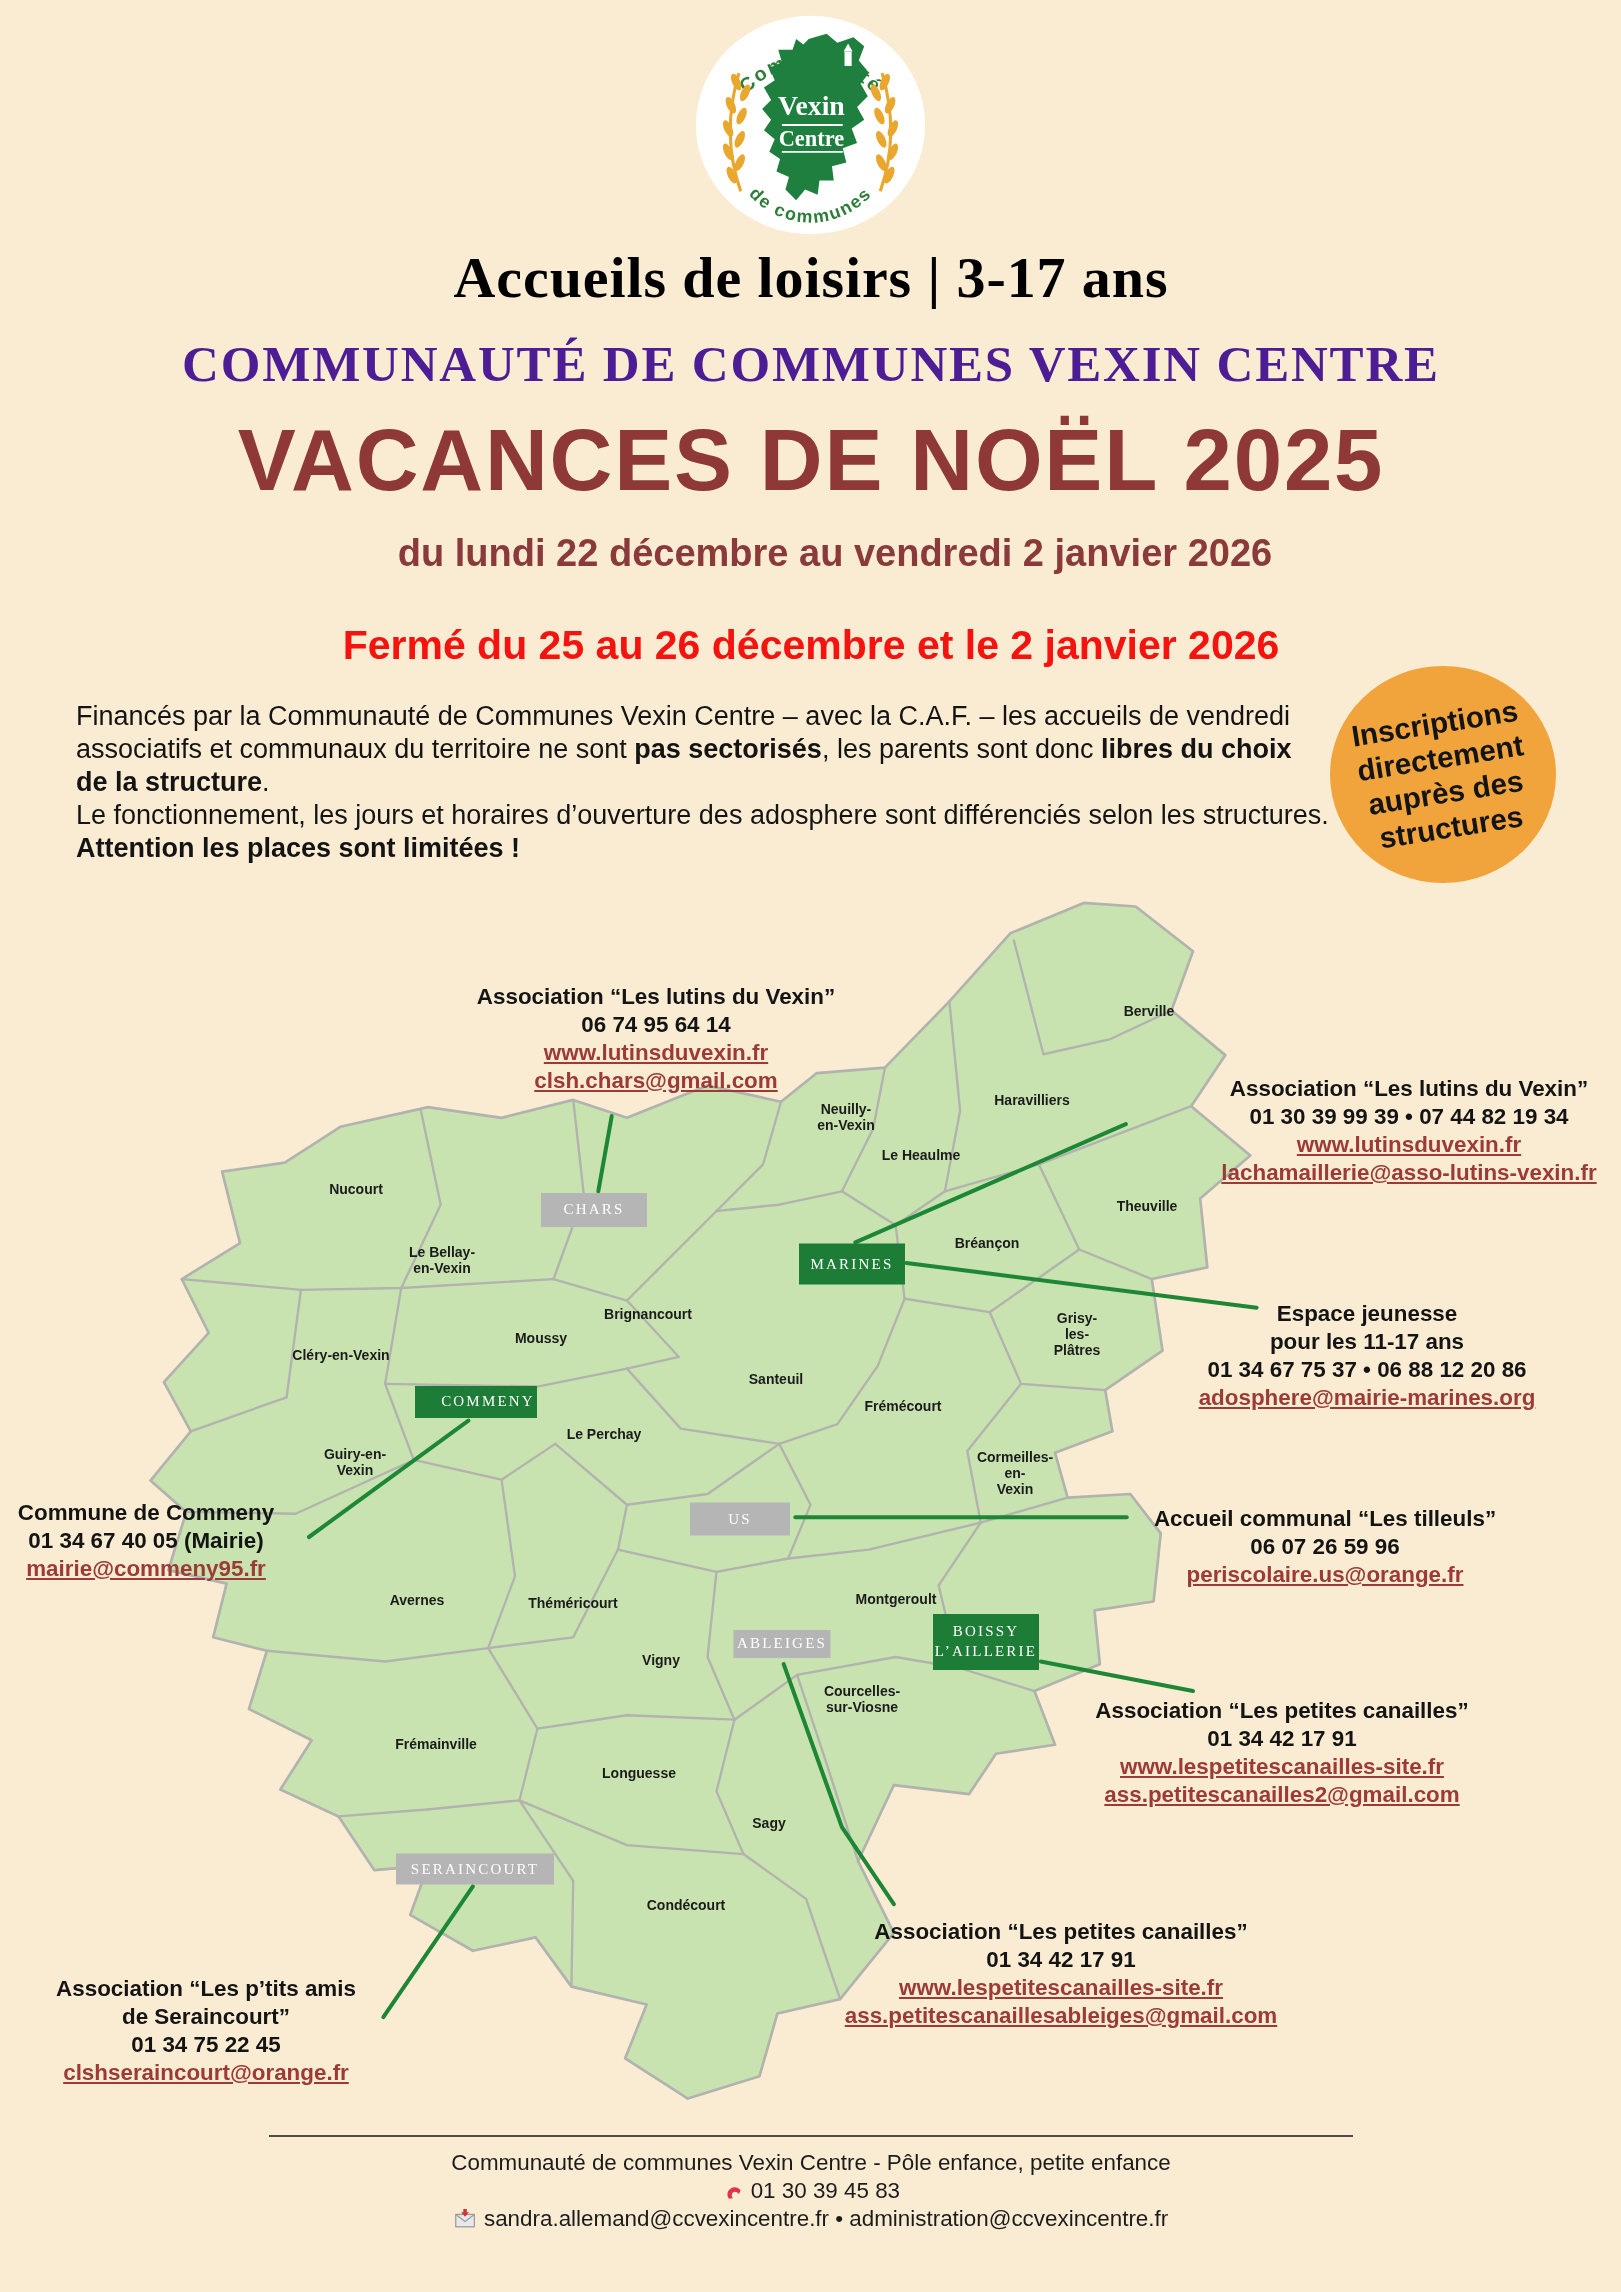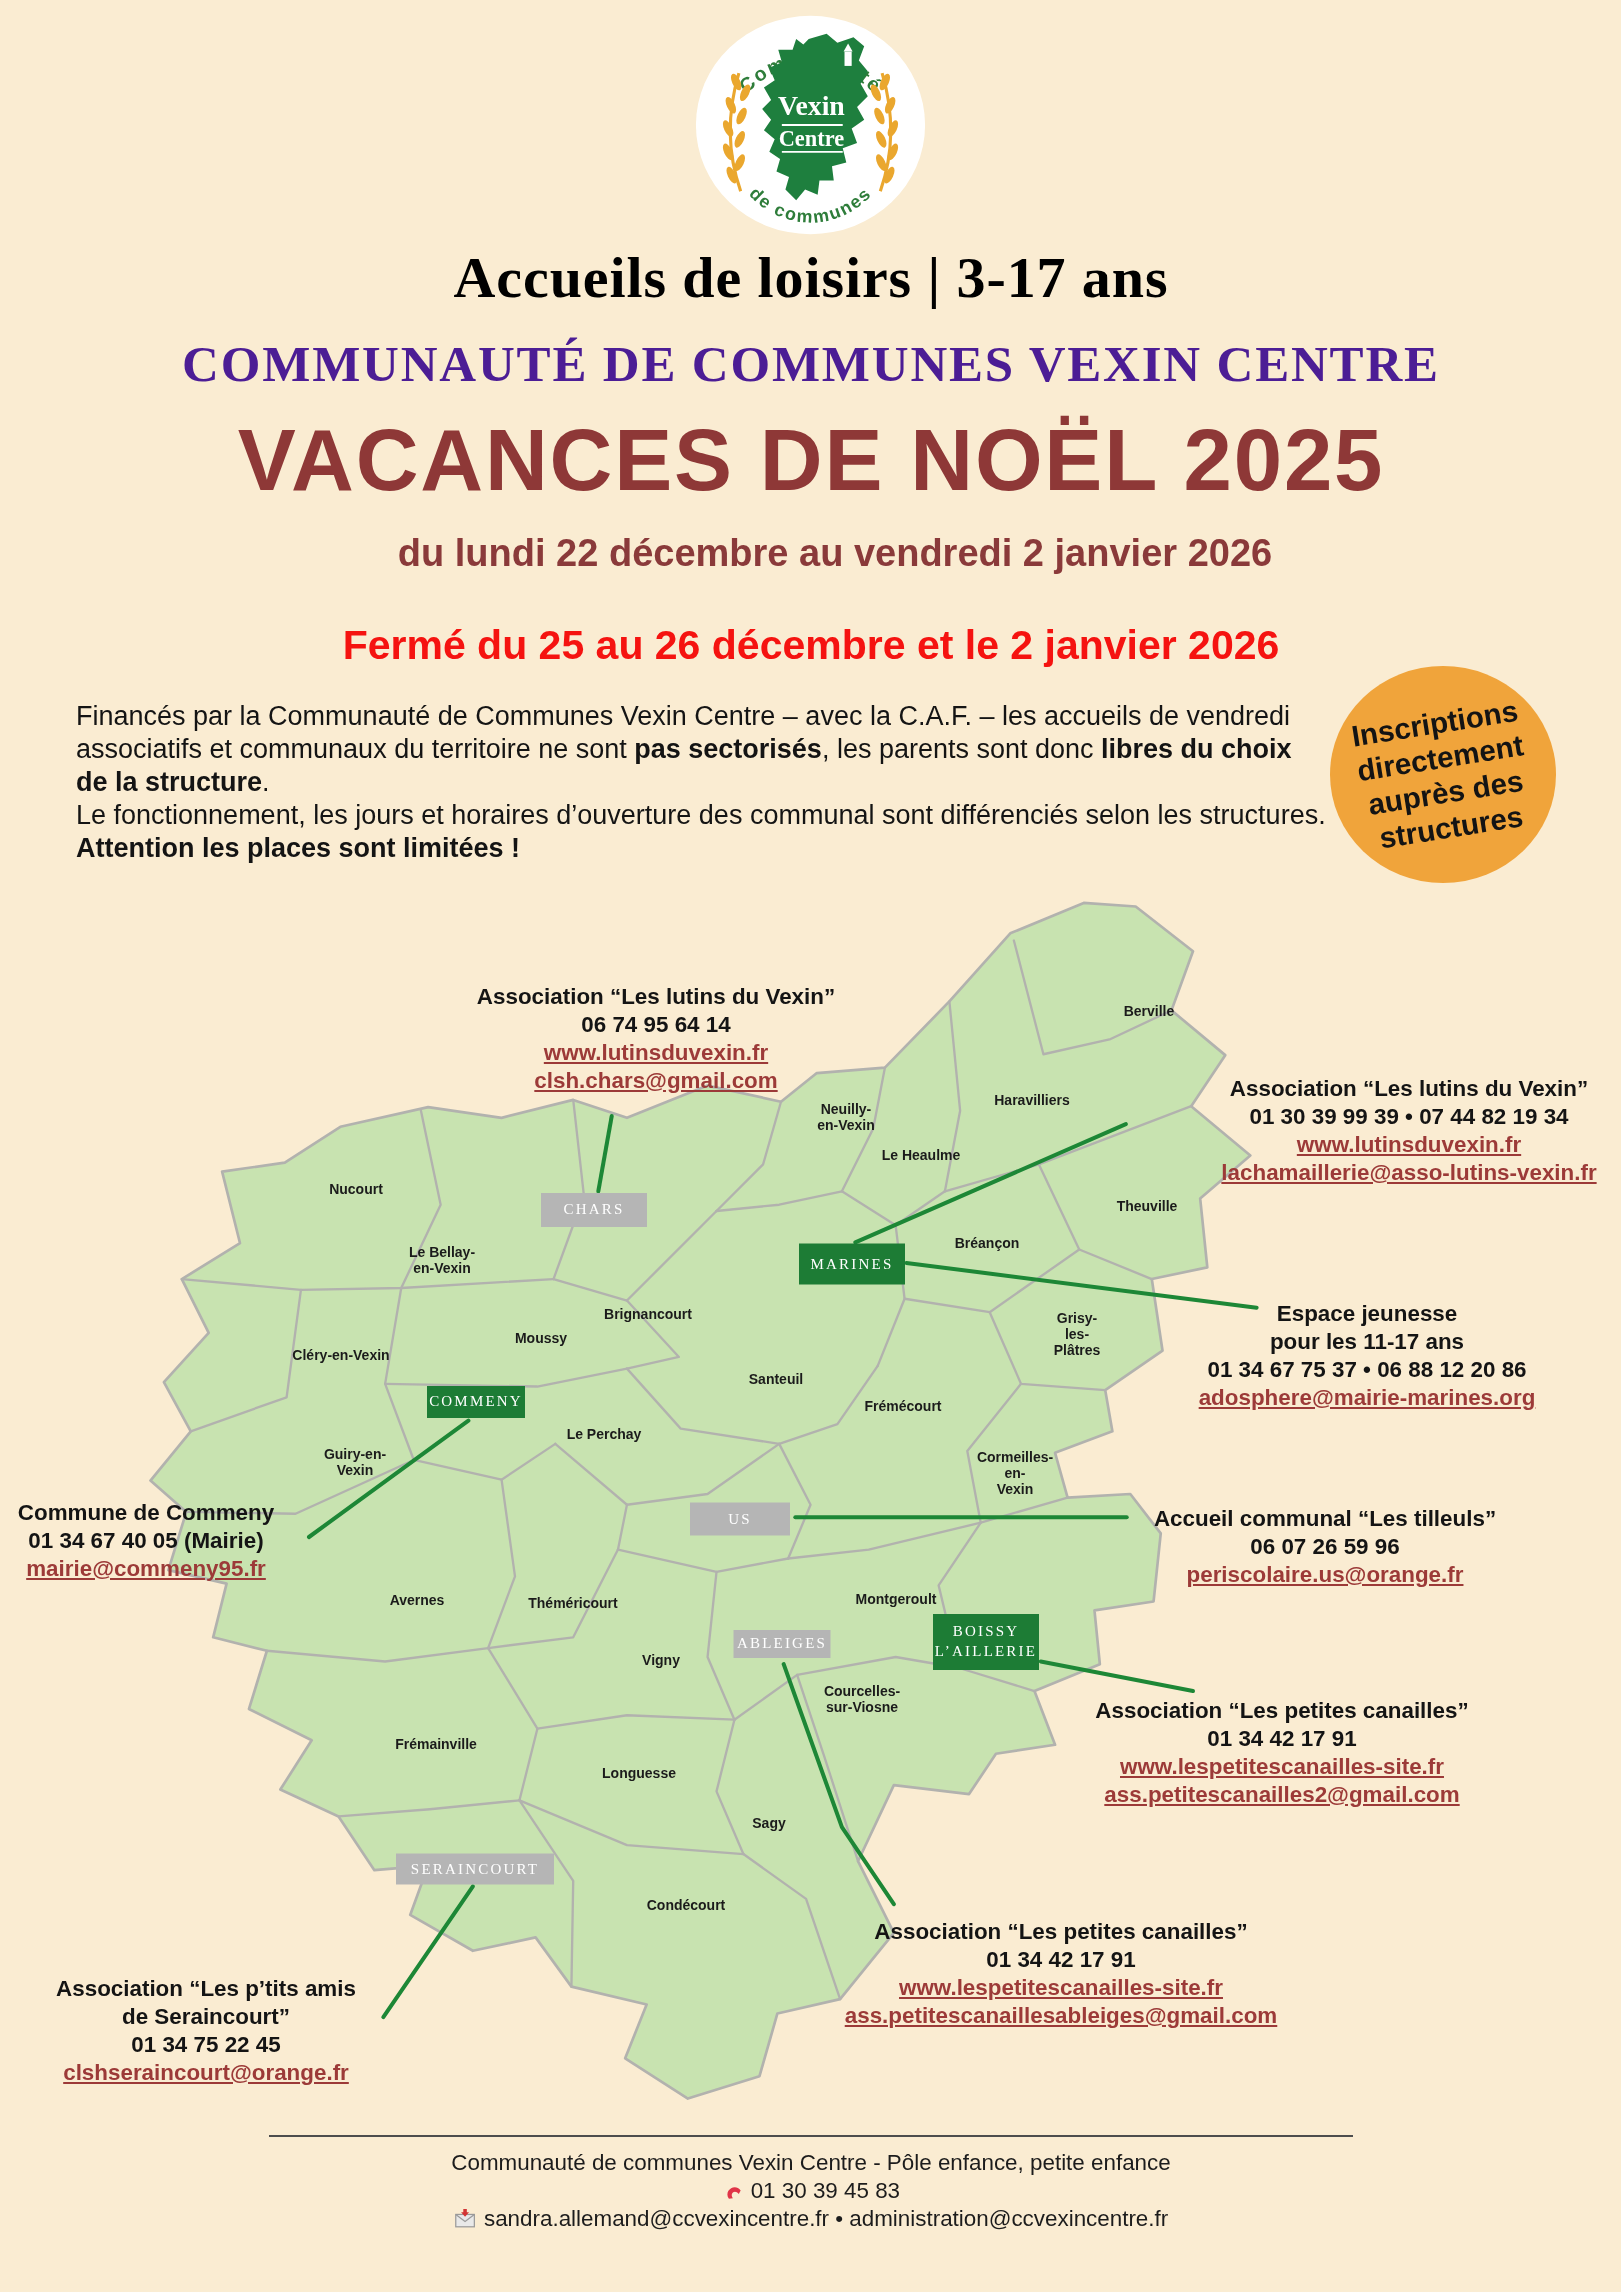--- a/index.html
+++ b/index.html
@@ -108,21 +108,21 @@
   </svg>
 
   <div class="abs ctr title">Accueils de loisirs | 3-17 ans</div>
   <div class="abs ctr subtitle">COMMUNAUTÉ DE COMMUNES VEXIN CENTRE</div>
   <div class="abs ctr main-title">VACANCES DE NOËL 2025</div>
   <div class="abs ctr date-range">du lundi 22 décembre au vendredi 2 janvier 2026</div>
   <div class="abs ctr closed">Fermé du 25 au 26 décembre et le 2 janvier 2026</div>
 
   <div id="intro" class="abs">
     <p><span>Financés par la Communauté de Communes Vexin Centre – avec la C.A.F. – les accueils de vendredi associatifs et communaux du territoire ne sont </span><span class="b">pas sectorisés</span><span>, les parents sont donc </span><span class="b">libres du choix de la structure</span><span>.</span></p>
-    <p>Le fonctionnement, les jours et horaires d’ouverture des communal sont différenciés selon les structures.</p>
+    <p>Le fonctionnement, les jours et horaires d’ouverture des adosphere sont différenciés selon les structures.</p>
     <p class="b">Attention les places sont limitées !</p>
   </div>
 
   <div id="badge" class="abs">
     <div class="t">Inscriptions
 directement
 auprès des
 structures</div>
   </div>
 
@@ -219,21 +219,21 @@
       <div class="place" style="left: 862px; top: 1699px;">Courcelles-
 sur-Viosne</div>
       <div class="place" style="left: 436px; top: 1744px;">Frémainville</div>
       <div class="place" style="left: 639px; top: 1773px;">Longuesse</div>
       <div class="place" style="left: 769px; top: 1823px;">Sagy</div>
       <div class="place" style="left: 686px; top: 1905px;">Condécourt</div>
     </div>
   <div id="map-boxes">
       <div class="sbox gray" style="left: 594px; top: 1210px; width: 106px; height: 34px;">CHARS</div>
       <div class="sbox green" style="left: 852px; top: 1264px; width: 106px; height: 41px;">MARINES</div>
-      <div class="sbox green" style="left: 476px; top: 1402px; width: 98px; height: 32px;">COMMENY</div>
+      <div class="sbox green" style="left: 476px; top: 1402px; width: 98px; height: 32px; padding-left: 24px;">COMMENY</div>
       <div class="sbox gray" style="left: 740px; top: 1519px; width: 100px; height: 33px;">US</div>
       <div class="sbox gray" style="left: 782px; top: 1644px; width: 97px; height: 28px;">ABLEIGES</div>
       <div class="sbox green" style="left: 986px; top: 1642px; width: 106px; height: 56px;">BOISSY
 L’AILLERIE</div>
       <div class="sbox gray" style="left: 475px; top: 1869px; width: 158px; height: 31px;">SERAINCOURT</div>
     </div>
   <div id="annotations">
       <div class="ann" style="left: 656px; top: 983px;">
         <div class="ann-line">Association “Les lutins du Vexin”</div>
         <div class="ann-line">06 74 95 64 14</div>

